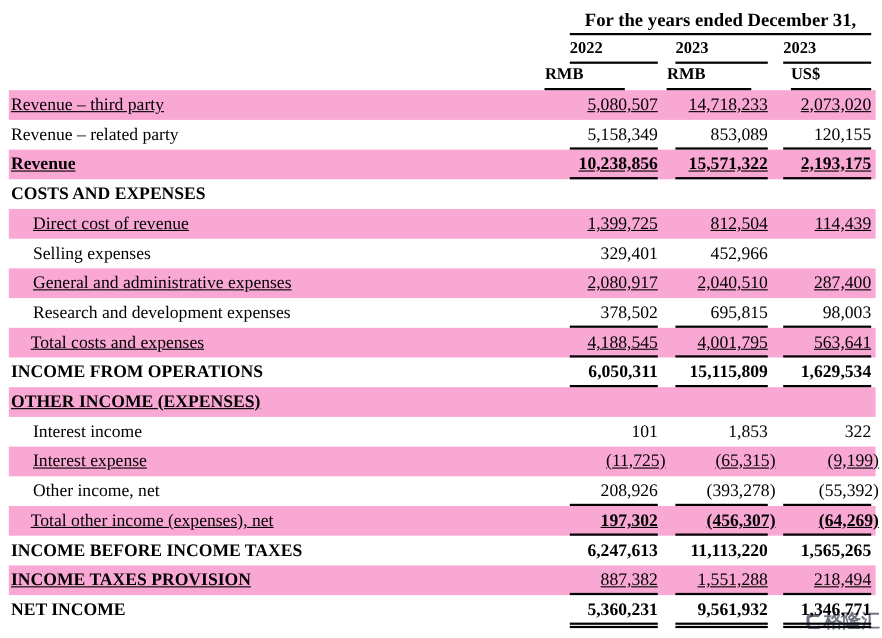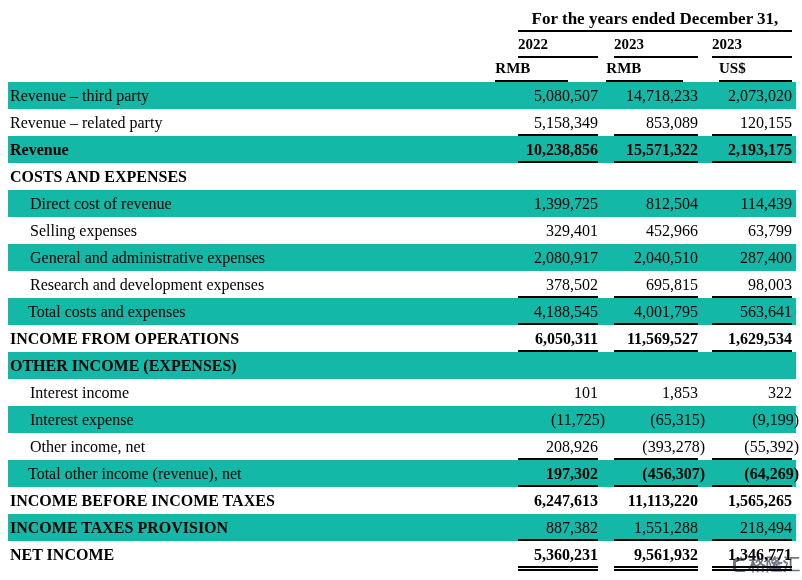--- a/index.html
+++ b/index.html
@@ -41,21 +41,21 @@
     border-bottom: 2px solid #000;
     white-space: nowrap;
   }
   .hcell {
     font-weight: bold;
     font-size: 15px;
     border-bottom: 2px solid #000;
   }
   
   .row { height: 27px; line-height: 27px; font-size: 16px; }
-  .hl { background: #14b8a6; }
+  .hl { background: #f9a8d4; text-decoration: underline; }
   .lbl { width: 510px; padding-left: 2px; white-space: nowrap; box-sizing: border-box; }
   .ind1 { padding-left: 22px; }
   .ind2 { padding-left: 20px; }
   .bl { font-weight: bold; }
   .bv { font-weight: bold; }
   .cell {
     text-align: right;
     white-space: nowrap;
     box-sizing: border-box;
   }
@@ -148,21 +148,20 @@
       <div class="row hl">
         <div class="lbl ind1">Direct cost of revenue</div>
         <div class="cell v1"><span class="val">1,399,725</span></div>
         <div class="cell v2"><span class="val">812,504</span></div>
         <div class="cell v3"><span class="val">114,439</span></div>
       </div>
       <div class="row">
         <div class="lbl ind1">Selling expenses</div>
         <div class="cell v1"><span class="val">329,401</span></div>
         <div class="cell v2"><span class="val">452,966</span></div>
-        <div class="cell v3"><span class="val">63,799</span></div>
       </div>
       <div class="row hl">
         <div class="lbl ind1">General and administrative expenses</div>
         <div class="cell v1"><span class="val">2,080,917</span></div>
         <div class="cell v2"><span class="val">2,040,510</span></div>
         <div class="cell v3"><span class="val">287,400</span></div>
       </div>
       <div class="row">
         <div class="lbl ind1">Research and development expenses</div>
         <div class="cell v1 u1"><span class="val">378,502</span></div>
@@ -171,21 +170,21 @@
       </div>
       <div class="row hl">
         <div class="lbl ind2">Total costs and expenses</div>
         <div class="cell v1 u1"><span class="val">4,188,545</span></div>
         <div class="cell v2 u1"><span class="val">4,001,795</span></div>
         <div class="cell v3 u1"><span class="val">563,641</span></div>
       </div>
       <div class="row">
         <div class="lbl bl">INCOME FROM OPERATIONS</div>
         <div class="cell v1 bv u1"><span class="val">6,050,311</span></div>
-        <div class="cell v2 bv u1"><span class="val">11,569,527</span></div>
+        <div class="cell v2 bv u1"><span class="val">15,115,809</span></div>
         <div class="cell v3 bv u1"><span class="val">1,629,534</span></div>
       </div>
       <div class="row hl">
         <div class="lbl bl">OTHER INCOME (EXPENSES)</div>
         <div class="cell v1"><span class="val"></span></div>
         <div class="cell v2"><span class="val"></span></div>
         <div class="cell v3"><span class="val"></span></div>
       </div>
       <div class="row">
         <div class="lbl ind1">Interest income</div>
@@ -199,21 +198,21 @@
         <div class="cell v2"><span class="val paren">(65,315)</span></div>
         <div class="cell v3"><span class="val paren">(9,199)</span></div>
       </div>
       <div class="row">
         <div class="lbl ind1">Other income, net</div>
         <div class="cell v1 u1"><span class="val">208,926</span></div>
         <div class="cell v2 u1"><span class="val paren">(393,278)</span></div>
         <div class="cell v3 u1"><span class="val paren">(55,392)</span></div>
       </div>
       <div class="row hl">
-        <div class="lbl ind2">Total other income (revenue), net</div>
+        <div class="lbl ind2">Total other income (expenses), net</div>
         <div class="cell v1 bv u1"><span class="val">197,302</span></div>
         <div class="cell v2 bv u1"><span class="val paren">(456,307)</span></div>
         <div class="cell v3 bv u1"><span class="val paren">(64,269)</span></div>
       </div>
       <div class="row">
         <div class="lbl bl">INCOME BEFORE INCOME TAXES</div>
         <div class="cell v1 bv"><span class="val">6,247,613</span></div>
         <div class="cell v2 bv"><span class="val">11,113,220</span></div>
         <div class="cell v3 bv"><span class="val">1,565,265</span></div>
       </div>

